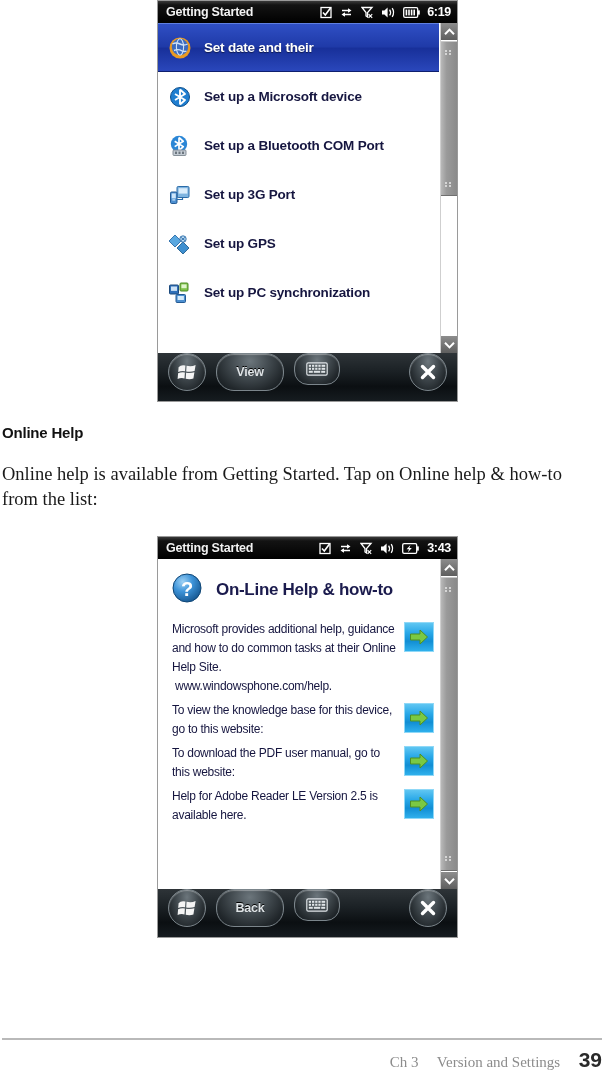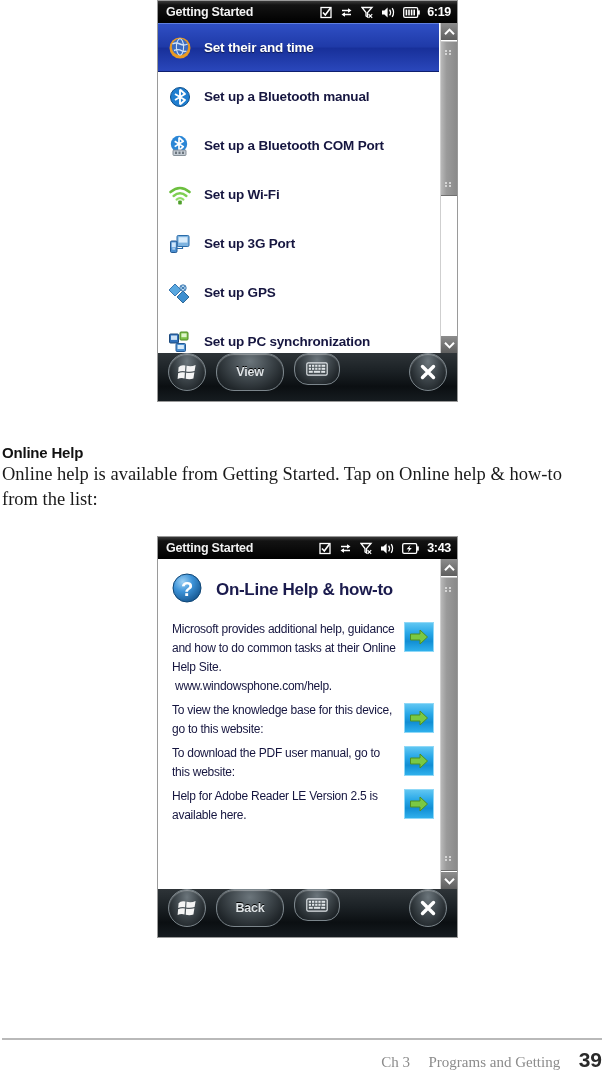--- a/index.html
+++ b/index.html
@@ -302,59 +302,48 @@
       <div class="row selected">
         <span class="ico">
           <svg width="24" height="24" viewBox="0 0 24 24">
             <circle cx="12" cy="12" r="10.5" fill="#e99a22"></circle>
             <circle cx="12" cy="11" r="8.2" fill="#3b6bbf"></circle>
             <path d="M4.4 8 Q8 6 12 8 Q16 10 19.6 8" fill="none" stroke="#cfe2f7" stroke-width="1.4"></path>
             <path d="M6 14.5 Q10 12.6 14 14.8 Q16.6 16 18.4 15" fill="none" stroke="#cfe2f7" stroke-width="1.4"></path>
             <ellipse cx="12" cy="11" rx="3.6" ry="8.2" fill="none" stroke="#cfe2f7" stroke-width="1.1"></ellipse>
           </svg>
         </span>
-        <span class="lbl">Set their and time</span>
+        <span class="lbl">Set date and their</span>
       </div>
 
       <div class="row">
         <span class="ico">
           <svg width="24" height="24" viewBox="0 0 24 24">
             <circle cx="12" cy="12" r="9.5" fill="#1f7ed0"></circle>
             <circle cx="12" cy="12" r="9.5" fill="none" stroke="#0d4f8c" stroke-width="1"></circle>
             <path d="M12 4.5 L12 19.5 M12 4.5 L17 9 L7 15 M12 19.5 L17 15 L7 9" fill="none" stroke="#ffffff" stroke-width="1.9" stroke-linejoin="round"></path>
           </svg>
         </span>
-        <span class="lbl">Set up a Bluetooth manual</span>
+        <span class="lbl">Set up a Microsoft device</span>
       </div>
 
       <div class="row">
         <span class="ico">
           <svg width="24" height="24" viewBox="0 0 24 24">
             <circle cx="11" cy="10" r="8.2" fill="#2a86d6"></circle>
             <path d="M11 3.5 L11 16.5 M11 3.5 L15.3 7.3 L6.7 12.6 M11 16.5 L15.3 12.6 L6.7 7.3" fill="none" stroke="#ffffff" stroke-width="1.7" stroke-linejoin="round"></path>
             <rect x="5" y="16" width="13" height="5.5" rx="1" fill="#c3cbd3" stroke="#7d8790" stroke-width="0.9"></rect>
             <rect x="7" y="17.6" width="2" height="2.4" fill="#6c767f"></rect>
             <rect x="10.5" y="17.6" width="2" height="2.4" fill="#6c767f"></rect>
             <rect x="14" y="17.6" width="2" height="2.4" fill="#6c767f"></rect>
           </svg>
         </span>
         <span class="lbl">Set up a Bluetooth COM Port</span>
       </div>
 
-      <div class="row">
-        <span class="ico">
-          <svg width="24" height="24" viewBox="0 0 24 24">
-            <path d="M2.5 9 Q12 1 21.5 9" fill="none" stroke="#6cbf3e" stroke-width="2.6" stroke-linecap="round"></path>
-            <path d="M5.6 13 Q12 7.4 18.4 13" fill="none" stroke="#7fcf52" stroke-width="2.4" stroke-linecap="round"></path>
-            <path d="M8.6 16.6 Q12 13.8 15.4 16.6" fill="none" stroke="#92dd66" stroke-width="2.2" stroke-linecap="round"></path>
-            <rect x="10.2" y="17.6" width="3.6" height="4" rx="0.8" fill="#4e9f2a"></rect>
-          </svg>
-        </span>
-        <span class="lbl">Set up Wi-Fi</span>
-      </div>
 
       <div class="row">
         <span class="ico">
           <svg width="24" height="24" viewBox="0 0 24 24">
             <rect x="9" y="3.5" width="12" height="11" rx="1.2" fill="#7fb4e0" stroke="#2a6ba8" stroke-width="1"></rect>
             <rect x="10.6" y="5.2" width="8.8" height="5.4" fill="#d9ecfb"></rect>
             <rect x="2.5" y="9" width="6.5" height="11.5" rx="1.2" fill="#4c8fd0" stroke="#245a94" stroke-width="1"></rect>
             <rect x="3.7" y="10.4" width="4.1" height="5" fill="#cfe6fa"></rect>
             <rect x="4.3" y="16.3" width="2.9" height="1.2" fill="#cfe6fa"></rect>
             <path d="M9 16.5 H14.5 V14.5" fill="none" stroke="#2a6ba8" stroke-width="1.2"></path>
@@ -446,21 +435,21 @@
       </svg>
     </div>
     <div class="tbtn close">
       <svg width="20" height="20" viewBox="0 0 20 20">
         <path d="M4.5 4.5 L15.5 15.5 M15.5 4.5 L4.5 15.5" stroke="#fff" stroke-width="3.4" stroke-linecap="round"></path>
       </svg>
     </div>
   </div>
 </div>
 
-<div class="txt-block" style="top:444px;">
+<div class="txt-block" style="top:424px;">
   <div class="h-bold">Online Help</div>
 </div>
 <div class="txt-block" style="top:462px; width:590px;">
   <div class="p-serif">Online help is available from Getting Started. Tap on Online help &amp; how-to from the list:</div>
 </div>
 
 <div class="pda" id="pda-2">
 
   <div class="titlebar">
     <span class="tb-title">Getting Started</span>
@@ -614,15 +603,15 @@
       <svg width="20" height="20" viewBox="0 0 20 20">
         <path d="M4.5 4.5 L15.5 15.5 M15.5 4.5 L4.5 15.5" stroke="#fff" stroke-width="3.4" stroke-linecap="round"></path>
       </svg>
     </div>
   </div>
 </div>
 
 <div class="foot-rule"></div>
 <div class="footer">
   <span class="fch">Ch 3</span>
-  <span class="fsec">Programs and Getting</span>
+  <span class="fsec">Version and Settings</span>
   <span class="fpg">39</span>
 </div>
 
 </body></html>

